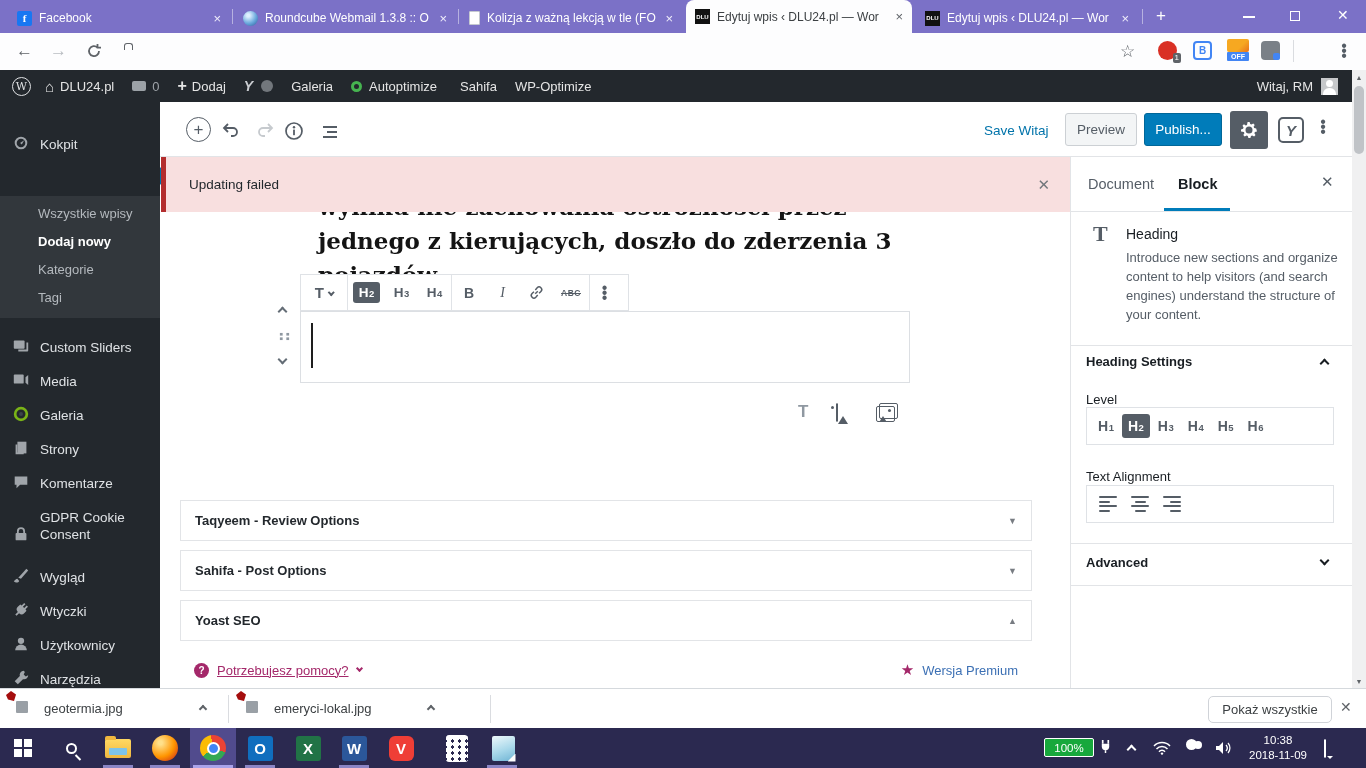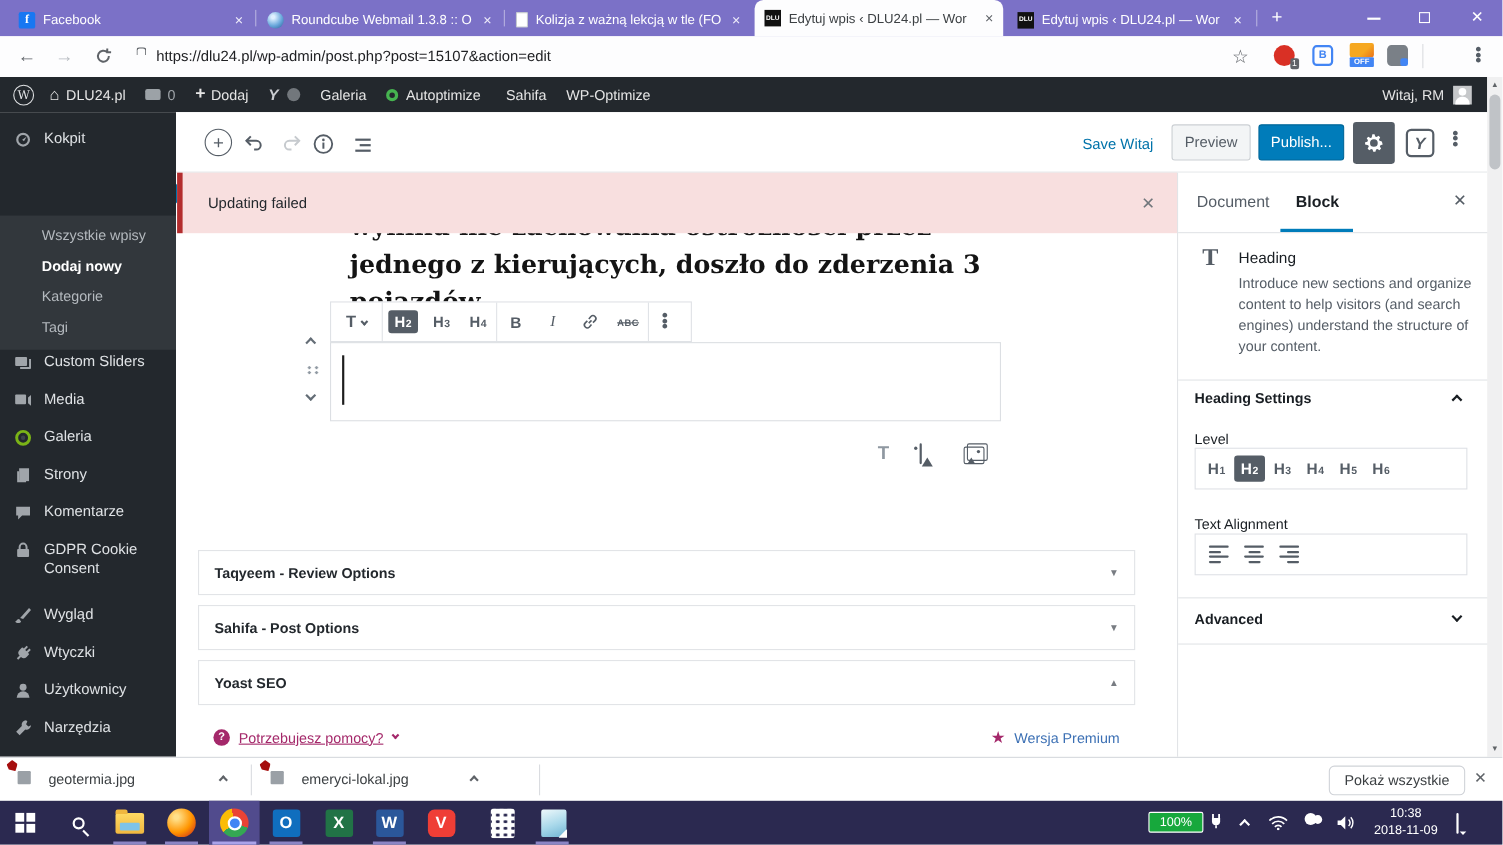--- a/index.html
+++ b/index.html
@@ -44,21 +44,21 @@
 .cbub::after{content:"";position:absolute;left:3px;bottom:-3px;border:3px solid transparent;border-top-color:#9ca2a7}
 .ring{width:11px;height:11px;border:3px solid #46b450;border-radius:50%}
 .graydot{width:12px;height:12px;border-radius:50%;background:#72777c}
 .yico-bar{font-style:italic;font-weight:bold;color:#c9ccd0;font-size:14px}
 .wavatar{width:17px;height:17px;background:#c6c8ca;position:relative;overflow:hidden}
 .wavatar::before{content:"";position:absolute;left:5px;top:2px;width:7px;height:7px;border-radius:50%;background:#fff}
 .wavatar::after{content:"";position:absolute;left:2px;top:10px;width:13px;height:8px;border-radius:6px 6px 0 0;background:#fff}
 
 
 #sidemenu{left:0;top:102px;width:160px;height:586px;background:#23282d}
-.mi{position:absolute;left:0;width:179px;height:34px;display:flex;align-items:flex-start;gap:10px;
+.mi{position:absolute;left:0;width:179px;height:34px;display:flex;align-items:flex-end;gap:10px;
     padding-left:12px;color:#dfe2e5;font-size:13.5px}
 .mi svg{width:18px;height:18px;flex:none}
 .mi.active{background:#0073aa;color:#fff;height:39px}
 .smen{position:absolute;left:0;width:160px;background:#32373c}
 .smi{position:absolute;left:0;width:160px;padding-left:38px;color:#b4b9be;font-size:13px}
 .smi.current{color:#fff;font-weight:bold}
 .menu-arrow{position:absolute;left:160px;width:0;height:0;border-left:8px solid #0073aa;
             border-top:9px solid transparent;border-bottom:9px solid transparent}
 
 
@@ -238,21 +238,20 @@
 
 <div class="a" id="toolbar">
   <span class="a navg" style="left:16px;top:8px">←</span>
   <span class="a navg" style="left:50px;top:8px;color:#b8bcc1">→</span>
   <span class="a" style="left:86px;top:10px;width:16px;height:16px">
     <svg viewBox="0 0 16 16" width="16" height="16">
         <path d="M13 8a5 5 0 1 1-1.5-3.5M11.5 1v3.6H15" fill="none" stroke="#5f6368" stroke-width="1.8"></path>
       </svg>
   </span>
   <span class="a lck" style="left:122px;top:15px"></span>
-  <span class="a urltxt" style="left:142px;top:10px">https://dlu24.pl/wp-admin/post.php?post=15107&amp;action=edit</span>
   <span class="a" style="left:1120px;top:8px;font-size:17px;color:#5f6368">☆</span>
   <span class="a" style="left:1158px;top:8px;width:19px;height:19px;border-radius:50%;background:#d93025">
     <span class="extbadge">1</span>
   </span>
   <span class="a" style="left:1193px;top:8px;width:19px;height:19px;border:2px solid #4285f4;border-radius:4px;color:#4285f4;font-size:10px;font-weight:bold;display:flex;align-items:center;justify-content:center">
     <span>B</span>
   </span>
   <span class="a" style="left:1227px;top:6px;width:22px;height:13px;background:linear-gradient(135deg,#f6a821 60%,#e8711a);border-radius:2px"></span>
   <span class="a offb" style="left:1227px;top:19px;width:22px;height:9px">OFF</span>
   <span class="a" style="left:1261px;top:8px;width:19px;height:19px;background:#7a8087;border-radius:4px">

